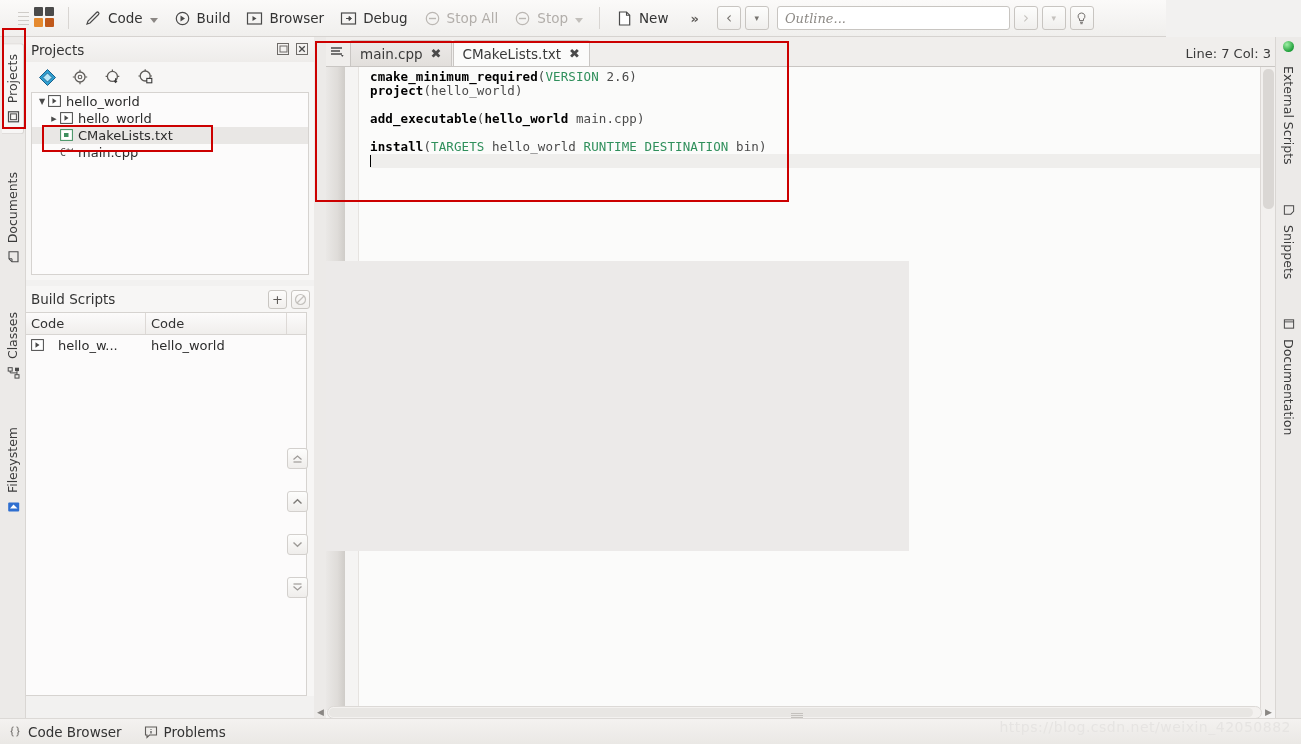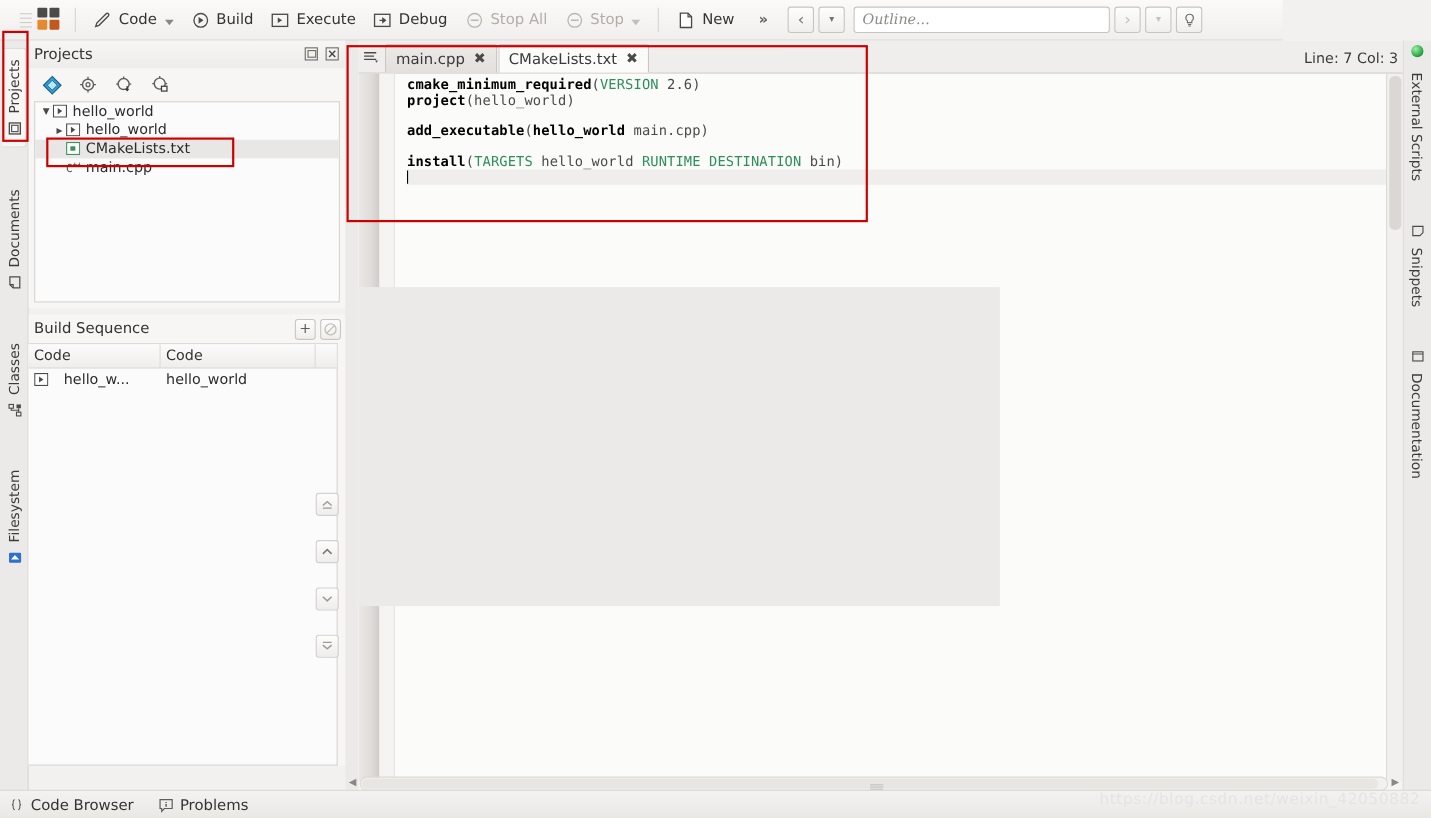--- a/index.html
+++ b/index.html
@@ -217,21 +217,21 @@
       <span>Build</span>
     </div>
 
     <div class="tb-btn">
       <span class="tb-ico">
         <svg viewBox="0 0 17 17">
             <rect x="1.5" y="3" width="14" height="11" fill="none" stroke="#4a4a4a" stroke-width="1.2"></rect>
             <path d="M6.5 6l4 2.5-4 2.5z" fill="#4a4a4a"></path>
           </svg>
       </span>
-      <span>Execute</span>
+      <span>Browser</span>
     </div>
 
     <div class="tb-btn">
       <span class="tb-ico">
         <svg viewBox="0 0 17 17">
             <rect x="1.5" y="3" width="14" height="11" fill="none" stroke="#4a4a4a" stroke-width="1.2"></rect>
             <path d="M6 8.5h5M9 6.5l2.5 2L9 10.5z" fill="#4a4a4a" stroke="#4a4a4a" stroke-width="1"></path>
           </svg>
       </span>
       <span>Debug</span>
@@ -440,21 +440,21 @@
               <text x="6" y="6" font-size="7" font-family="monospace" fill="#4a4a4a">++</text>
             </svg>
         </span>
         <span class="tlbl">main.cpp</span>
       </div>
     </div>
   </div>
 
   <div class="build-panel">
     <div class="bs-head">
-      <span class="bs-title">Build Sequence</span>
+      <span class="bs-title">Build Scripts</span>
       <span class="bs-btn">+</span>
       <span class="bs-btn dim">
         <svg width="13" height="13" viewBox="0 0 13 13">
             <circle cx="6.5" cy="6.5" r="5" fill="none" stroke="#c3c0bc" stroke-width="1.2"></circle>
             <path d="M3 10l7-7" stroke="#c3c0bc" stroke-width="1.2"></path>
           </svg>
       </span>
     </div>
     <div class="bs-table">
       <div class="bs-cols">

